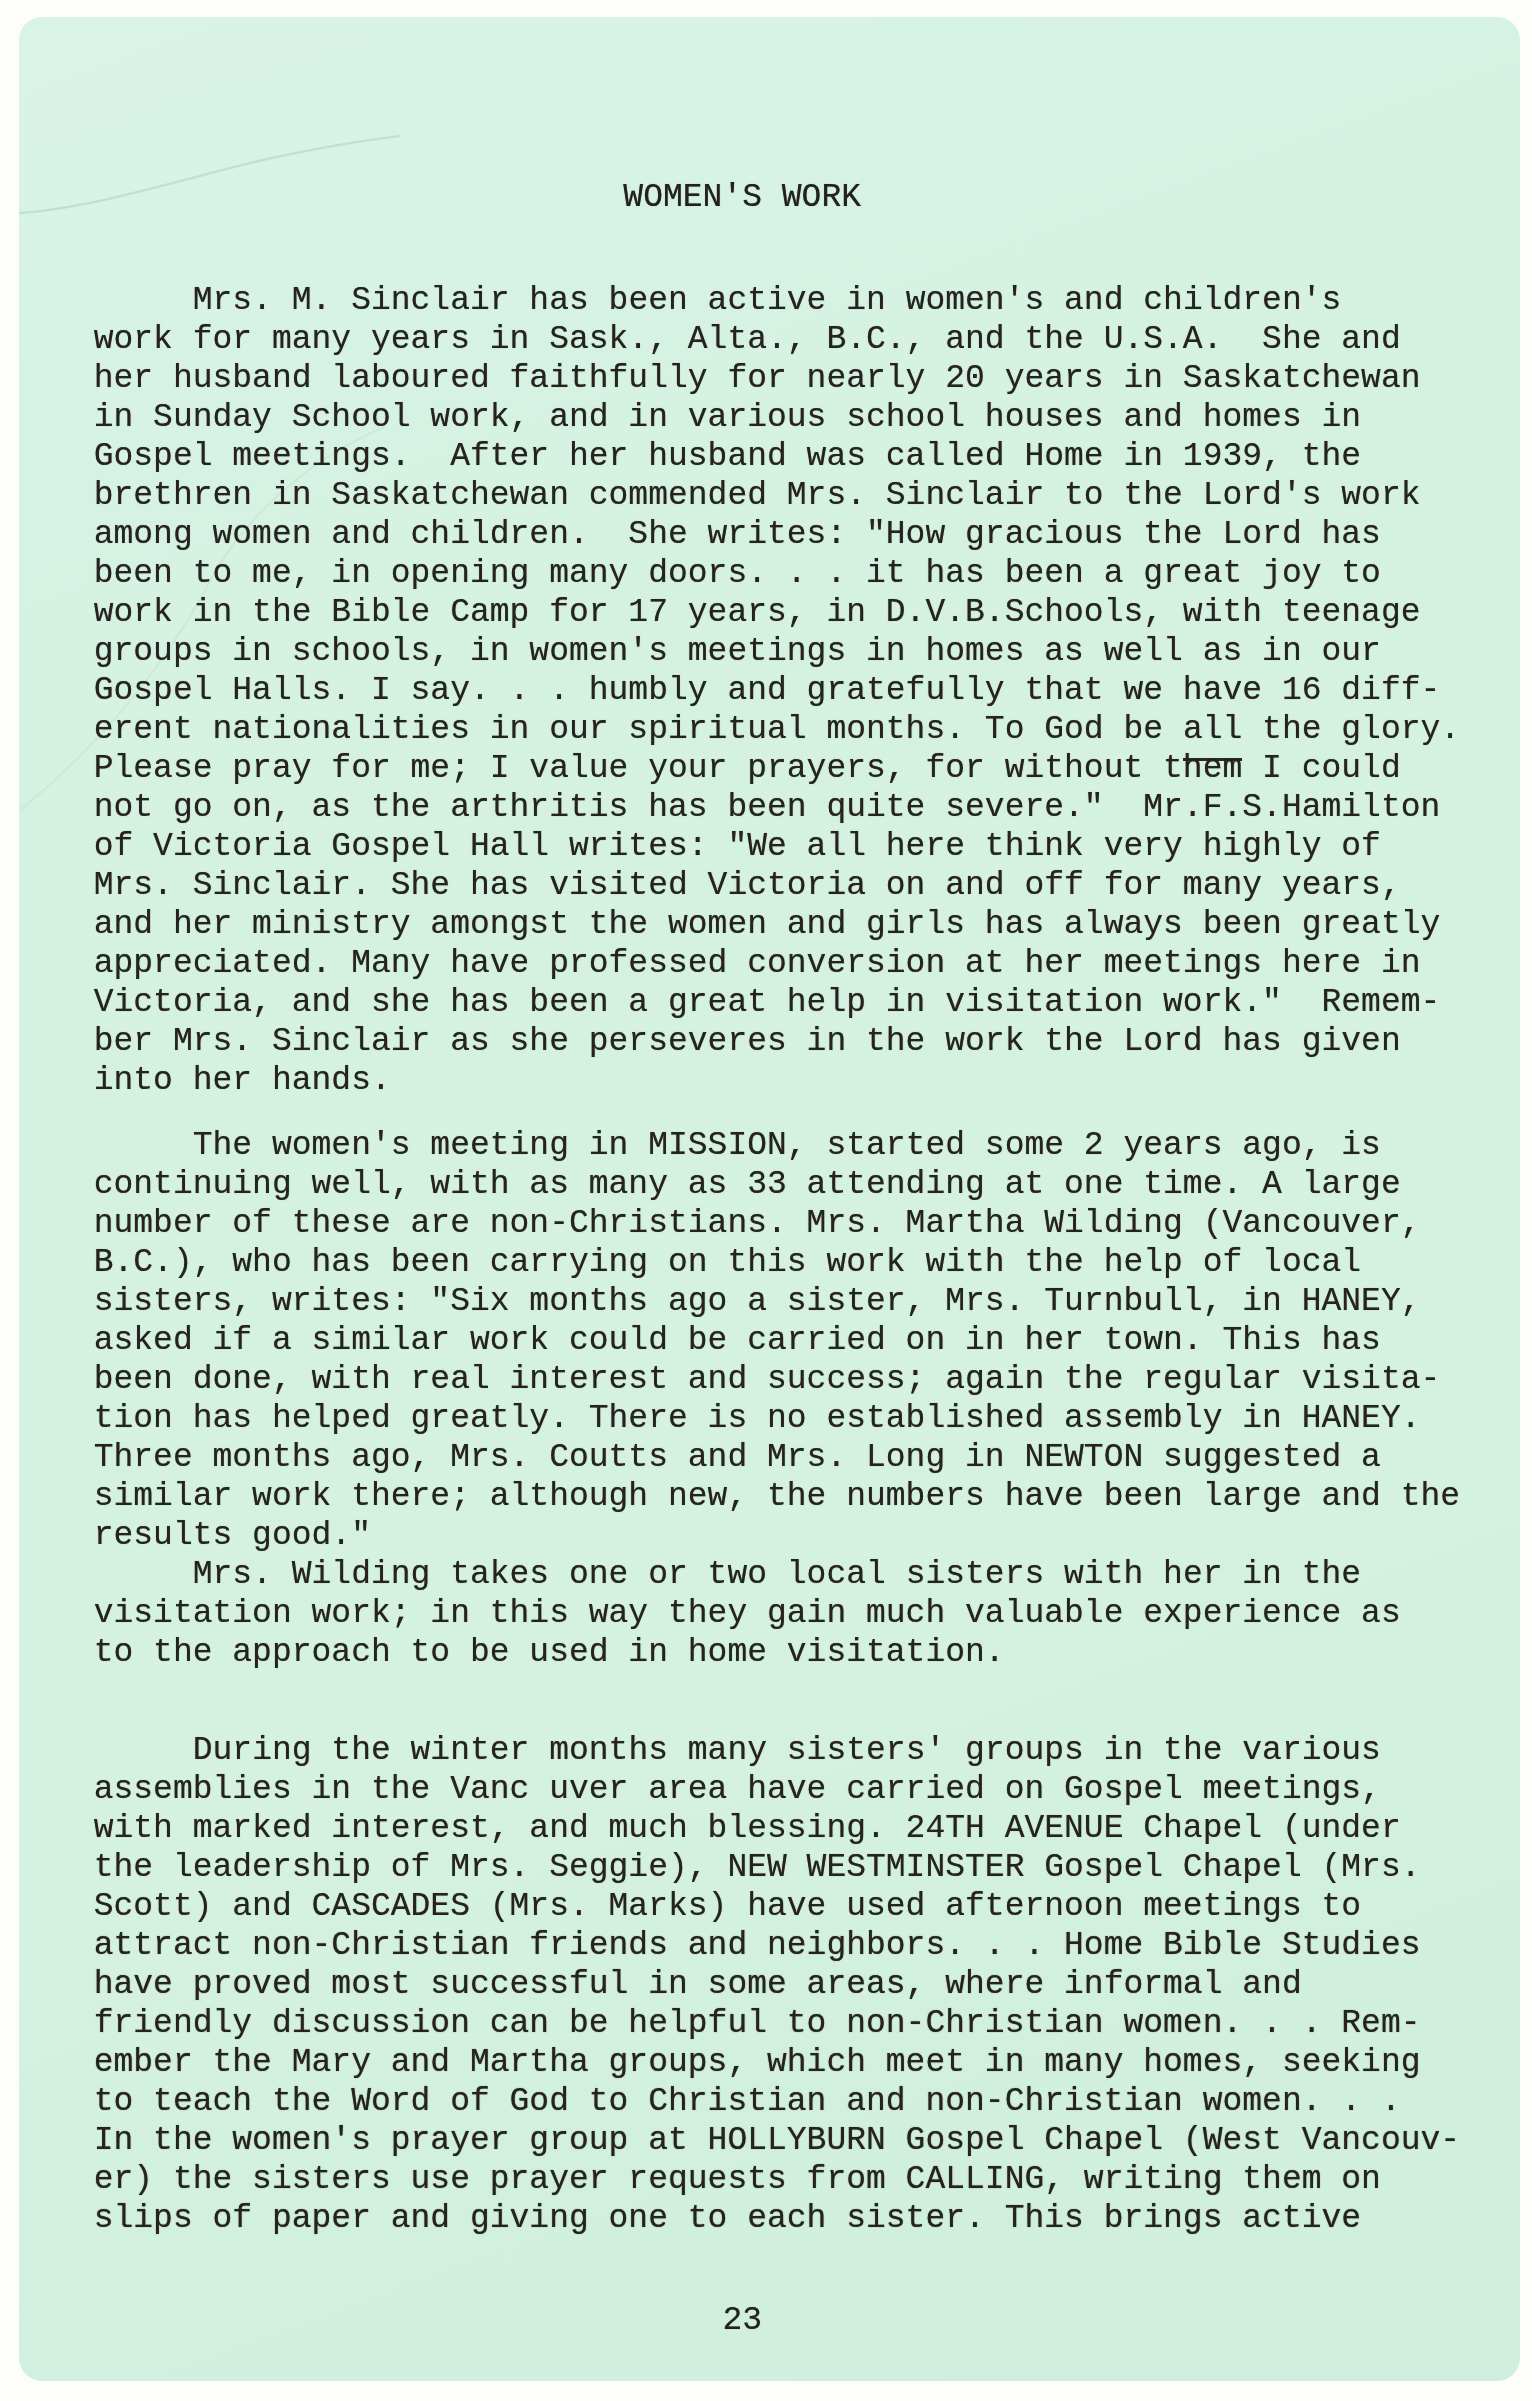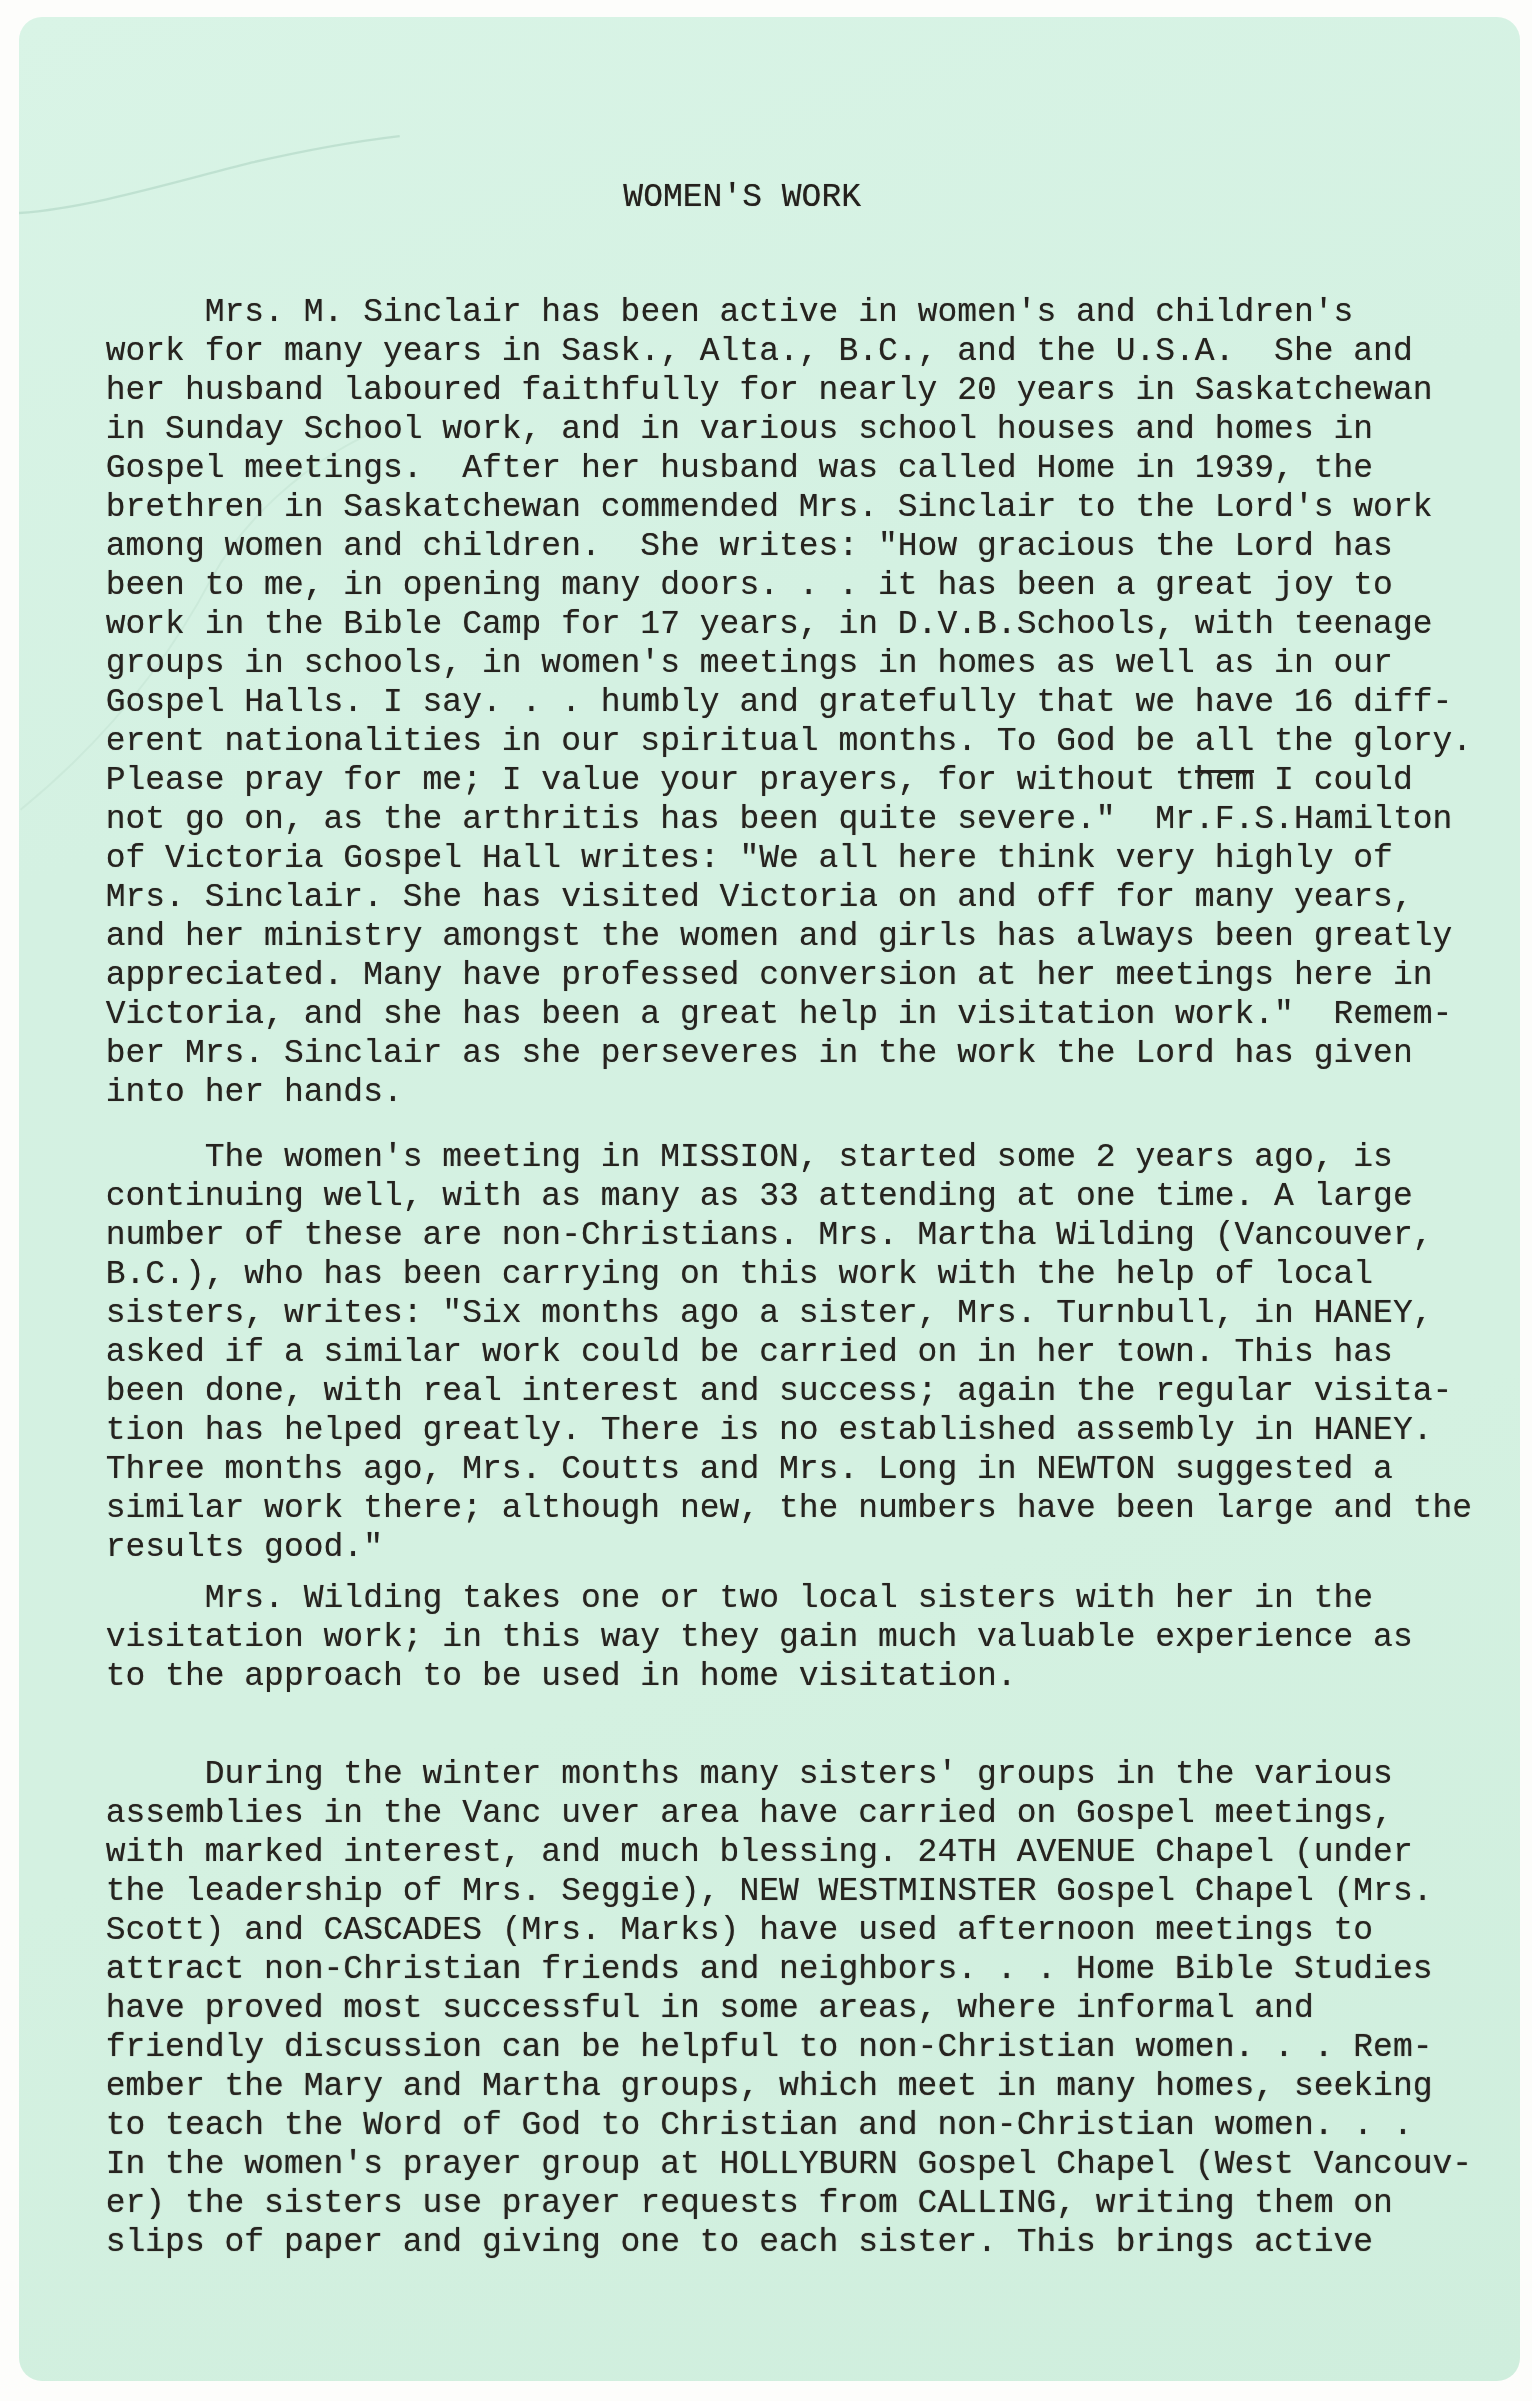--- a/index.html
+++ b/index.html
@@ -43,21 +43,21 @@
     position: absolute;
     top: 264px;
     left: 75px;
     width: 1400px;
     font-size: 33px;
     line-height: 39px;
     color: #26231f;
     text-shadow: 0 0 0.8px rgba(36,33,29,0.55);
     white-space: pre-wrap;
   }
-  .para { margin: 12px; }
+  .para { margin: 0; }
   .para-mission { margin-top: 26px; }
   .para-wilding { margin-top: 0; }
   .para-winter  { margin-top: 59px; }
   .u {
     border-bottom: 3.1px solid #2b2823;
     padding-bottom: 10px;
   }
   .heavy {
     font-weight: normal;
     text-shadow: 0 0 1.1px rgba(30,27,23,0.65);
@@ -124,15 +124,16 @@
 Scott) and CASCADES (Mrs. Marks) have used afternoon meetings to
 </span><span class="heavy">attract non-Christian friends and neighbors. . . Home Bible Studies
 have proved most successful in some areas, where informal and
 friendly discussion can be helpful to non-Christian women. . . Rem-
 ember the Mary and Martha groups, which meet in many homes, seeking
 to teach the Word of God to Christian and non-Christian women. . .
 In the women's prayer group at HOLLYBURN Gospel Chapel (West Vancouv-
 er) the sisters use prayer requests from CALLING, writing them on
 slips of paper and giving one to each sister. This brings active</span></div></div>
 
+  <div class="pagenum">23</div>
 
 </div>
 
 
 </body></html>

